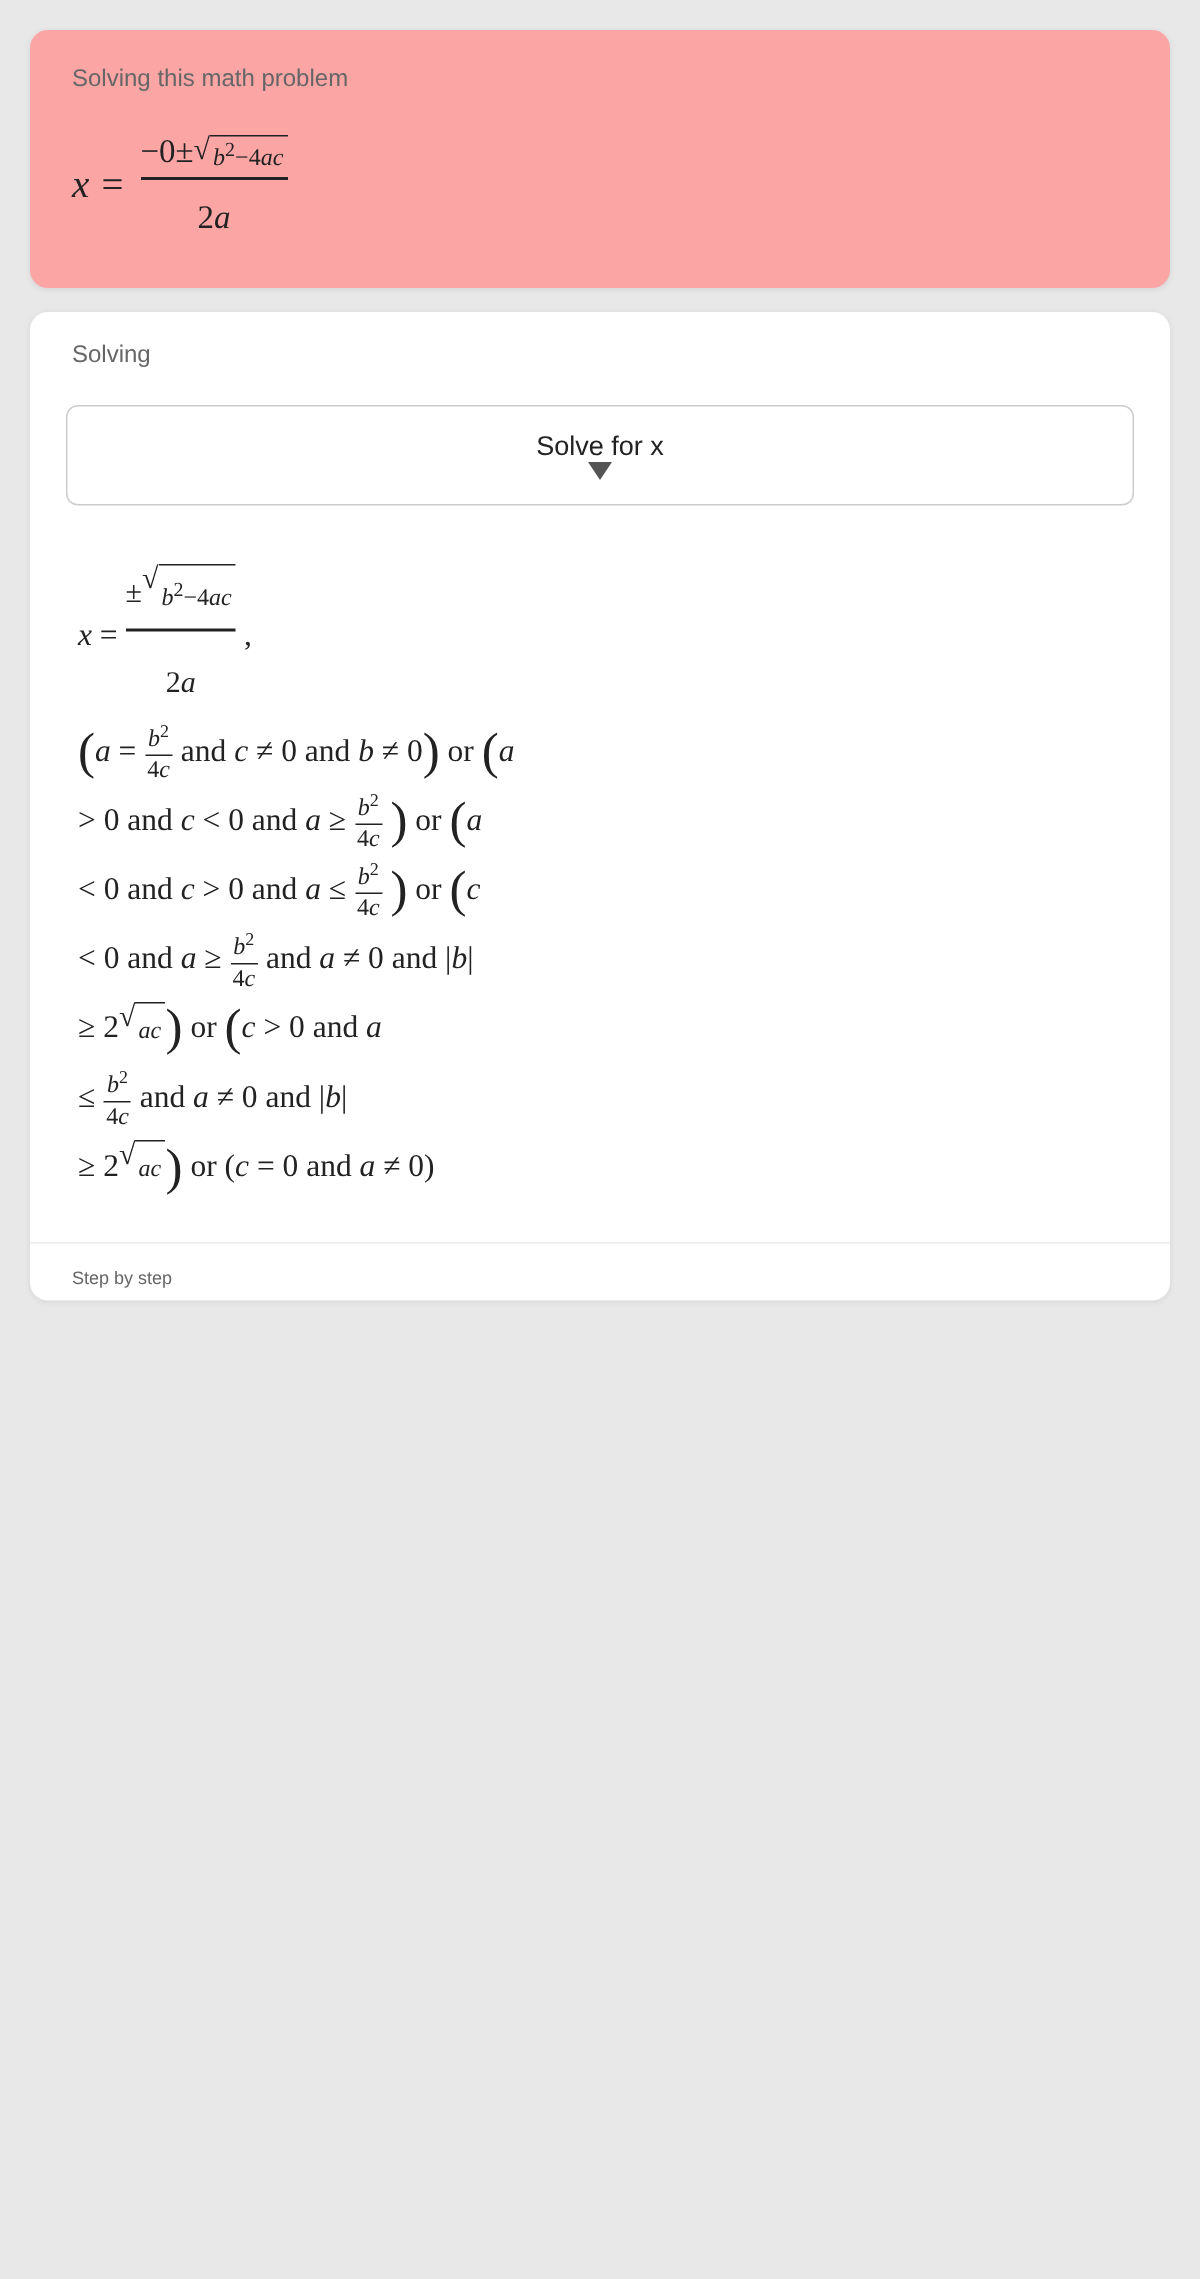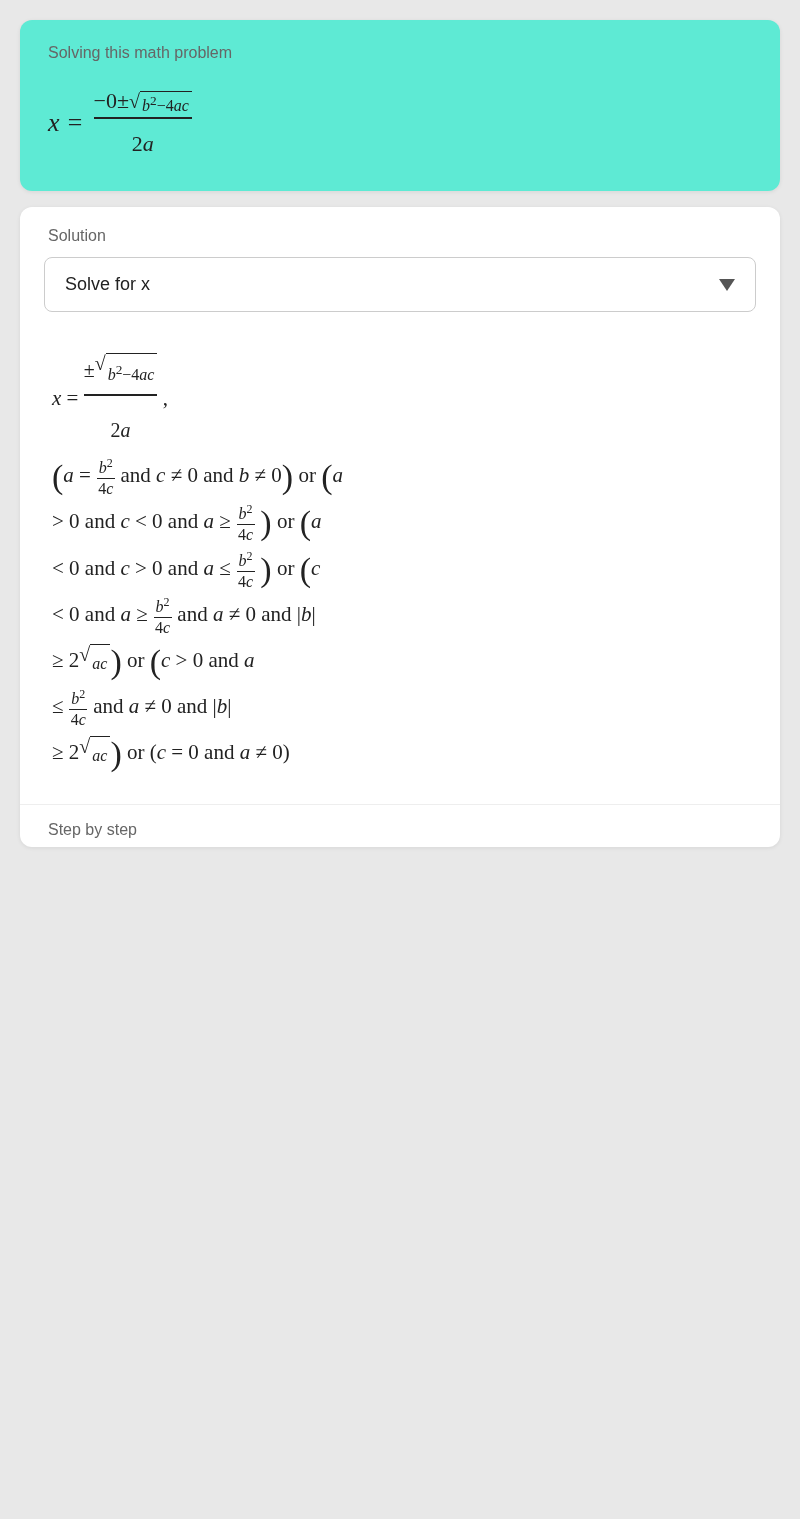--- a/index.html
+++ b/index.html
@@ -14,21 +14,21 @@
       width: 800px;
       min-height: 1519px;
       display: flex;
       flex-direction: column;
       align-items: center;
       padding: 20px;
       gap: 16px;
     }
 
     .card {
-      background: #5eead4;
+      background: #fca5a5;
       border-radius: 12px;
       width: 100%;
       padding: 24px 28px;
       box-shadow: 0 1px 4px rgba(0,0,0,0.08);
     }
 
     .section-label {
       font-family: Arial, sans-serif;
       font-size: 16px;
       color: #666;
@@ -75,29 +75,30 @@
 
     .solution-label {
       font-family: Arial, sans-serif;
       font-size: 16px;
       color: #666;
       font-weight: 400;
       padding: 20px 28px 12px 28px;
     }
 
     .solve-for-dropdown {
-      margin: 0 24px 20px 24px;
+      margin: 12px 24px 20px 24px;
       border: 1.5px solid #ccc;
       border-radius: 8px;
       padding: 16px 20px;
       display: flex;
       justify-content: space-between;
       align-items: center;
       cursor: pointer;
       background: #fff;
+      flex-direction: column;
     }
 
     .solve-for-text {
       font-family: Arial, sans-serif;
       font-size: 18px;
       color: #222;
     }
 
     .dropdown-arrow {
       width: 0;
@@ -120,21 +121,21 @@
       line-height: 1;
       font-weight: 300;
     }
 
     .italic-var {
       font-style: italic;
     }
 
     .step-by-step-label {
       font-family: Arial, sans-serif;
-      font-size: 16px;
+      font-size: 12px;
       color: #666;
       font-weight: 400;
       padding: 16px 28px 8px 28px;
       border-top: 1px solid #eee;
     }
 
     .inline-fraction {
       display: inline-flex;
       flex-direction: column;
       align-items: center;
@@ -194,21 +195,21 @@
             <span class="inline-sqrt-symbol">√</span>
             <span class="inline-sqrt-content"><em>b</em><sup>2</sup>−4<em>ac</em></span>
           </span>
       </span>
       <span class="denominator">2<em>a</em></span>
     </span>
   </div>
 </div>
 
 <div class="solution-card">
-  <div class="solution-label">Solution</div>
+  <div class="solution-label">Solving</div>
 
   <div class="solve-for-dropdown">
     <span class="solve-for-text">Solve for x</span>
     <div class="dropdown-arrow"></div>
   </div>
 
   <div class="math-content">
 
     <div class="math-block">
       <em>x</em> =

